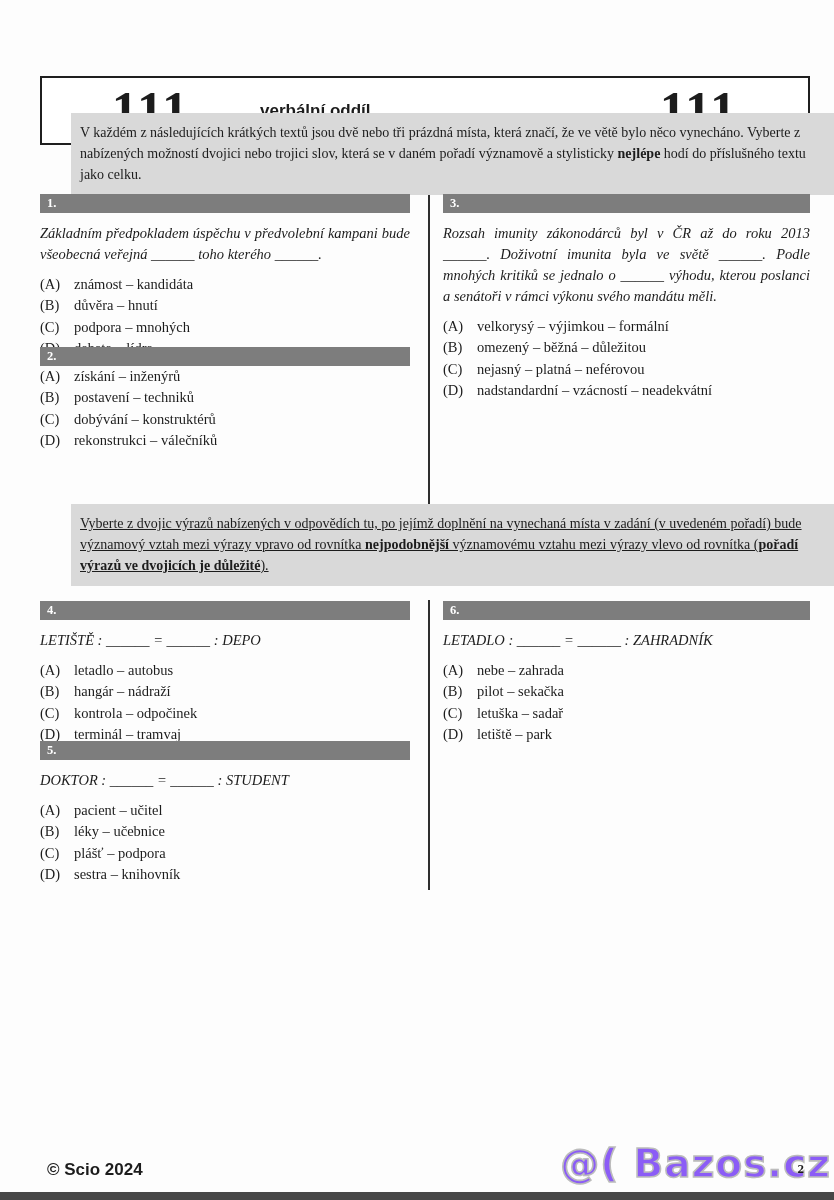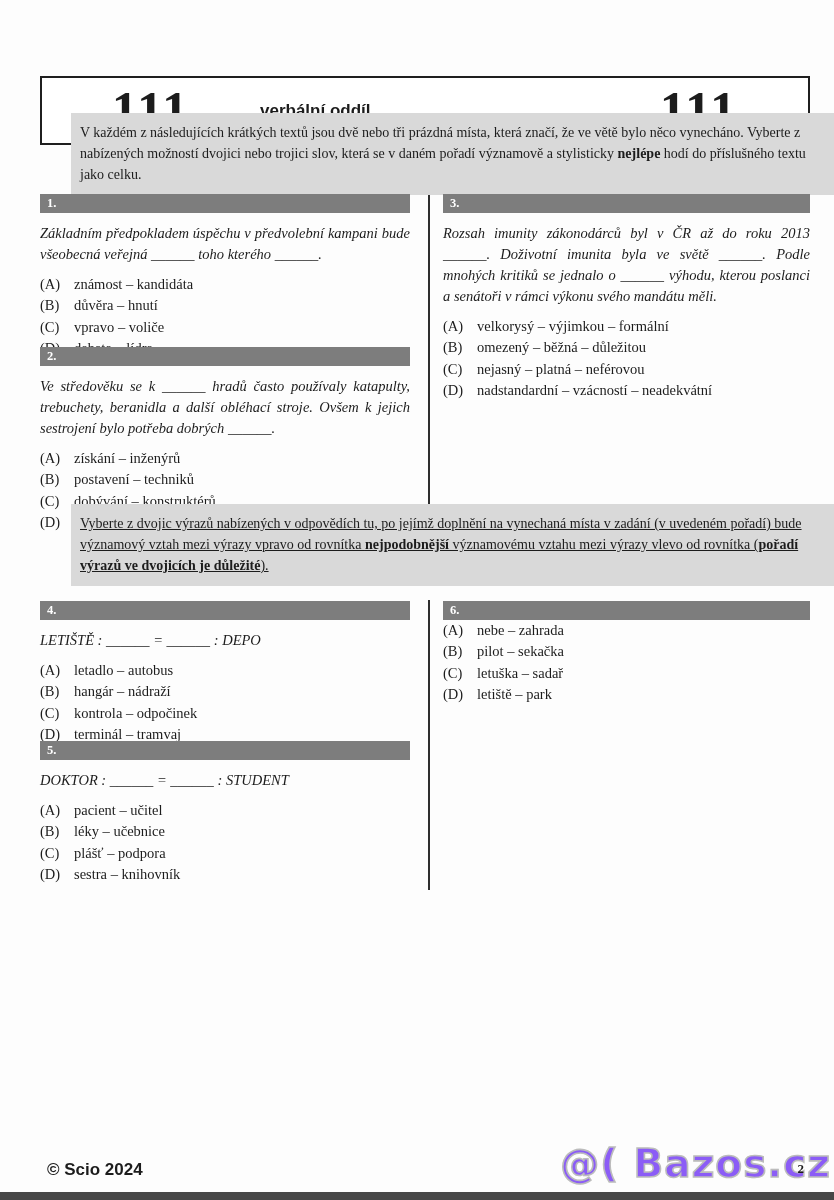--- a/index.html
+++ b/index.html
@@ -125,34 +125,33 @@
       <li class="q-option">
           <span class="opt-letter">(A)</span>
           <span class="opt-text">známost – kandidáta</span>
         </li>
       <li class="q-option">
           <span class="opt-letter">(B)</span>
           <span class="opt-text">důvěra – hnutí</span>
         </li>
       <li class="q-option">
           <span class="opt-letter">(C)</span>
-          <span class="opt-text">vpravo – voliče</span>
+          <span class="opt-text">podpora – mnohých</span>
         </li>
       <li class="q-option">
           <span class="opt-letter">(D)</span>
           <span class="opt-text">debata – lídra</span>
         </li>
     </ul>
   </section>
 
   <section class="question" id="q2">
     <div class="q-bar">
       <span>2.</span>
     </div>
-    <p class="q-stem">Ve středověku se k ______ hradů často používaly katapulty, trebuchety, beranidla a další obléhací stroje. Ovšem k jejich sestrojení bylo potřeba dobrých ______.</p>
     <ul class="q-options">
       <li class="q-option">
           <span class="opt-letter">(A)</span>
           <span class="opt-text">získání – inženýrů</span>
         </li>
       <li class="q-option">
           <span class="opt-letter">(B)</span>
           <span class="opt-text">postavení – techniků</span>
         </li>
       <li class="q-option">
@@ -244,20 +243,21 @@
           <span class="opt-letter">(D)</span>
           <span class="opt-text">sestra – knihovník</span>
         </li>
     </ul>
   </section>
 
   <section class="question" id="q6">
     <div class="q-bar">
       <span>6.</span>
     </div>
+    <p class="q-stem">LETADLO : ______ = ______ : ZAHRADNÍK</p>
     <ul class="q-options">
       <li class="q-option">
           <span class="opt-letter">(A)</span>
           <span class="opt-text">nebe – zahrada</span>
         </li>
       <li class="q-option">
           <span class="opt-letter">(B)</span>
           <span class="opt-text">pilot – sekačka</span>
         </li>
       <li class="q-option">

